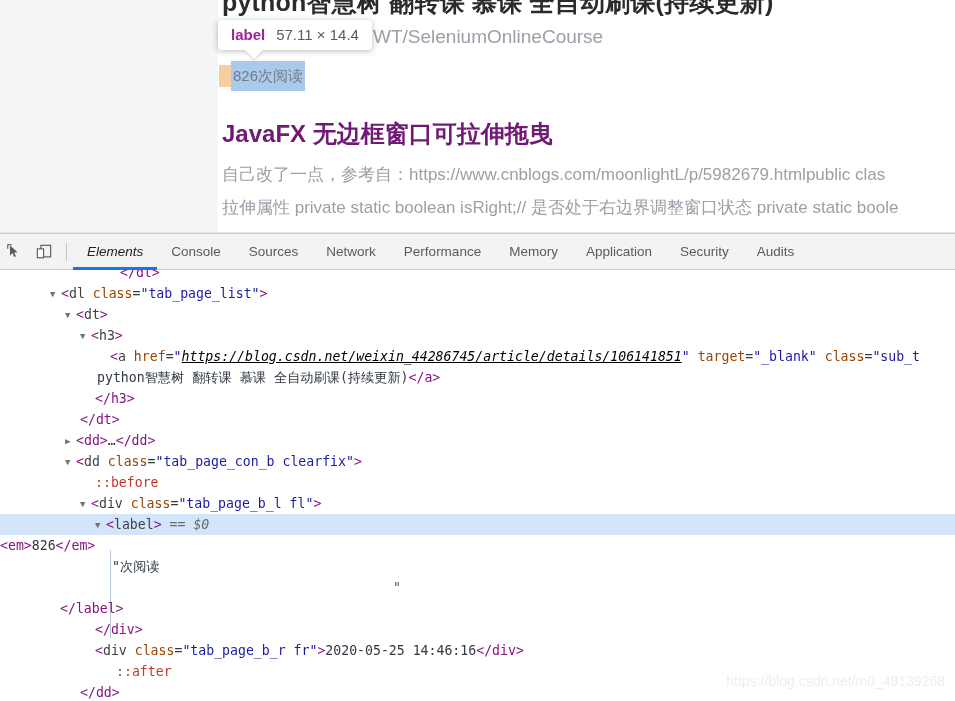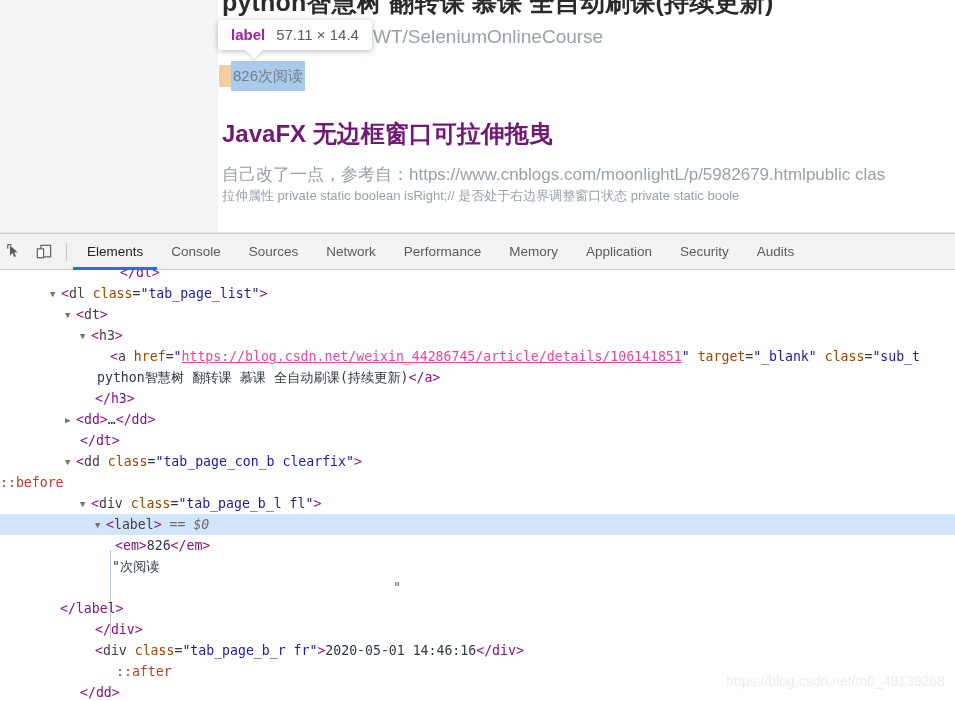--- a/index.html
+++ b/index.html
@@ -132,22 +132,22 @@
     position: absolute;
     left: 4px;
     top: 163px;
     font-size: 17px;
     color: #9aa0a8;
     white-space: nowrap;
   }
   .article2-line2 {
     position: absolute;
     left: 4px;
-    top: 187px;
-    font-size: 13px;
+    top: 196px;
+    font-size: 17px;
     color: #9aa0a8;
     white-space: nowrap;
   }
   .page-divider {
     position: absolute;
     left: 0; right: 0;
     bottom: 0;
     height: 1px;
     background: #e6e6e6;
   }
@@ -195,20 +195,21 @@
     display: flex;
     align-items: center;
     padding: 0 14px;
     font-size: 13.5px;
     color: #5a5a5a;
     cursor: default;
     white-space: nowrap;
   }
   .dt-tab.active {
     color: #222;
+    font-style: italic;
   }
   .dt-tab.active::after {
     content: "";
     position: absolute;
     left: 0; right: 0;
     bottom: -1px;
     height: 3px;
     background: #1a73e8;
   }
 
@@ -239,22 +240,23 @@
     font-size: 9px;
     transform: translateY(-1px);
   }
   .tri.closed { color: #737373; }
 
   .tag { color: #404040; }
   .punct { color: #881280; }
   .attr { color: #994500; }
   .val { color: #1a1aa6; }
   .link {
-    color: #ec4899;
+    color: #000000;
     text-decoration: underline;
+    font-style: italic;
   }
   .txt { color: #303942; }
   .pseudo { color: #c0392b; }
   .sel-marker { color: #6a6a6a; font-style: italic; }
   .guide {
     position: absolute;
     top: 0;
     bottom: 0;
     width: 1px;
     background: #b8c7da;
@@ -362,66 +364,66 @@
     </div>
 
     <div class="dom-row" style="padding-left:97px;">
       <span class="txt">python智慧树 翻转课 慕课 全自动刷课(持续更新)</span><span class="punct">&lt;/a&gt;</span>
     </div>
 
     <div class="dom-row" style="padding-left:95px;">
       <span class="punct">&lt;/h3&gt;</span>
     </div>
 
+    <div class="dom-row" style="padding-left:80px;">
+      <span class="punct">&lt;/dt&gt;</span>
+    </div>
+
     <div class="dom-row" style="padding-left:65px;">
       <span class="tri closed">▶</span><span class="punct">&lt;dd&gt;</span><span class="txt">…</span><span class="punct">&lt;/dd&gt;</span>
     </div>
 
-    <div class="dom-row" style="padding-left:80px;">
-      <span class="punct">&lt;/dt&gt;</span>
-    </div>
-
     <div class="dom-row" style="padding-left:65px;">
       <span class="tri">▼</span><span class="punct">&lt;</span><span class="tag">dd</span><span class="txt"> </span><span class="attr">class</span><span class="txt">=</span><span class="val">"tab_page_con_b clearfix"</span><span class="punct">&gt;</span>
     </div>
 
-    <div class="dom-row" style="">
+    <div class="dom-row" style="padding-left:95px;">
       <span class="pseudo">::before</span>
     </div>
 
     <div class="dom-row" style="padding-left:80px;">
       <span class="tri">▼</span><span class="punct">&lt;</span><span class="tag">div</span><span class="txt"> </span><span class="attr">class</span><span class="txt">=</span><span class="val">"tab_page_b_l fl"</span><span class="punct">&gt;</span>
     </div>
 
     <div class="dom-row selected" style="padding-left:95px;">
       <span class="tri">▼</span><span class="punct">&lt;</span><span class="tag">label</span><span class="punct">&gt;</span><span class="txt"> </span><span class="sel-marker">== $0</span>
     </div>
 
-    <div class="dom-row" style="padding-left:115px;">
+    <div class="dom-row" style="">
       <span class="punct">&lt;em&gt;</span><span class="txt">826</span><span class="punct">&lt;/em&gt;</span>
     </div>
 
     <div class="dom-row" style="padding-left:112px;">
       <span class="txt">"次阅读</span>
     </div>
 
     <div class="dom-row" style="padding-left:393px;">
       <span class="txt" style="color:#5a5a5a;">"</span>
     </div>
 
     <div class="dom-row" style="padding-left:60px;">
       <span class="punct">&lt;/label&gt;</span>
     </div>
 
     <div class="dom-row" style="padding-left:95px;">
       <span class="punct">&lt;/div&gt;</span>
     </div>
 
     <div class="dom-row" style="padding-left:95px;">
-      <span class="punct">&lt;</span><span class="tag">div</span><span class="txt"> </span><span class="attr">class</span><span class="txt">=</span><span class="val">"tab_page_b_r fr"</span><span class="punct">&gt;</span><span class="txt">2020-05-01 14:46:16</span><span class="punct">&lt;/div&gt;</span>
+      <span class="punct">&lt;</span><span class="tag">div</span><span class="txt"> </span><span class="attr">class</span><span class="txt">=</span><span class="val">"tab_page_b_r fr"</span><span class="punct">&gt;</span><span class="txt">2020-05-25 14:46:16</span><span class="punct">&lt;/div&gt;</span>
     </div>
 
     <div class="dom-row" style="padding-left:116px;">
       <span class="pseudo">::after</span>
     </div>
 
     <div class="dom-row" style="padding-left:80px;">
       <span class="punct">&lt;/dd&gt;</span>
     </div>
 

